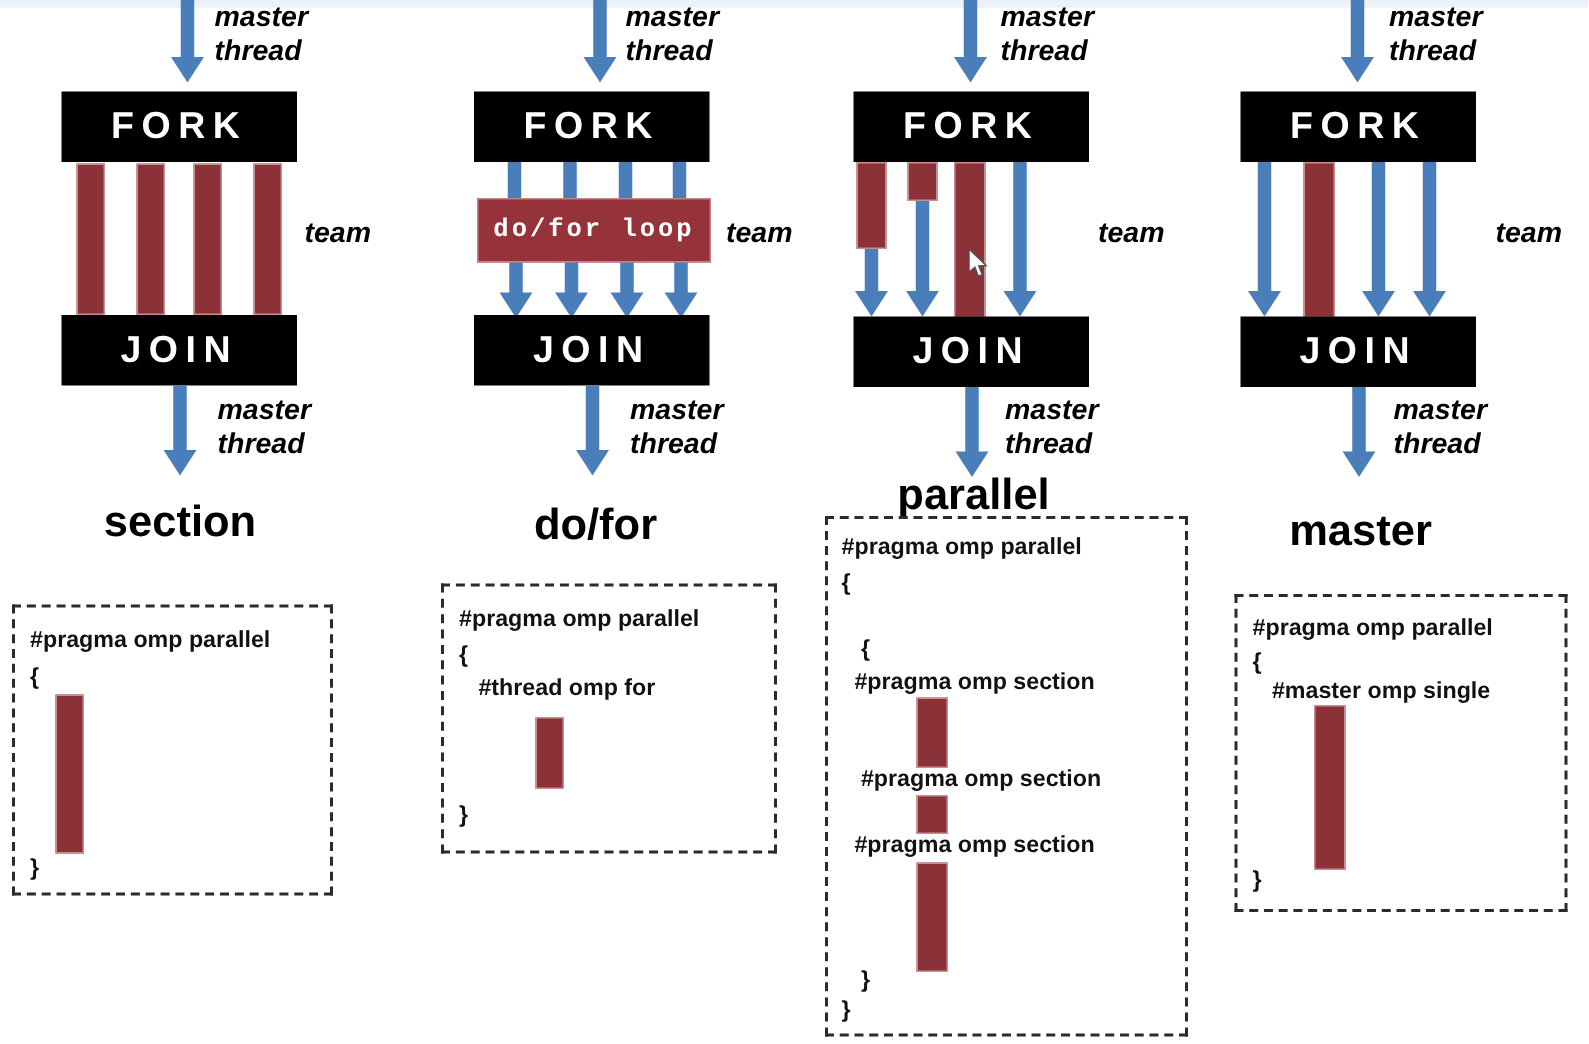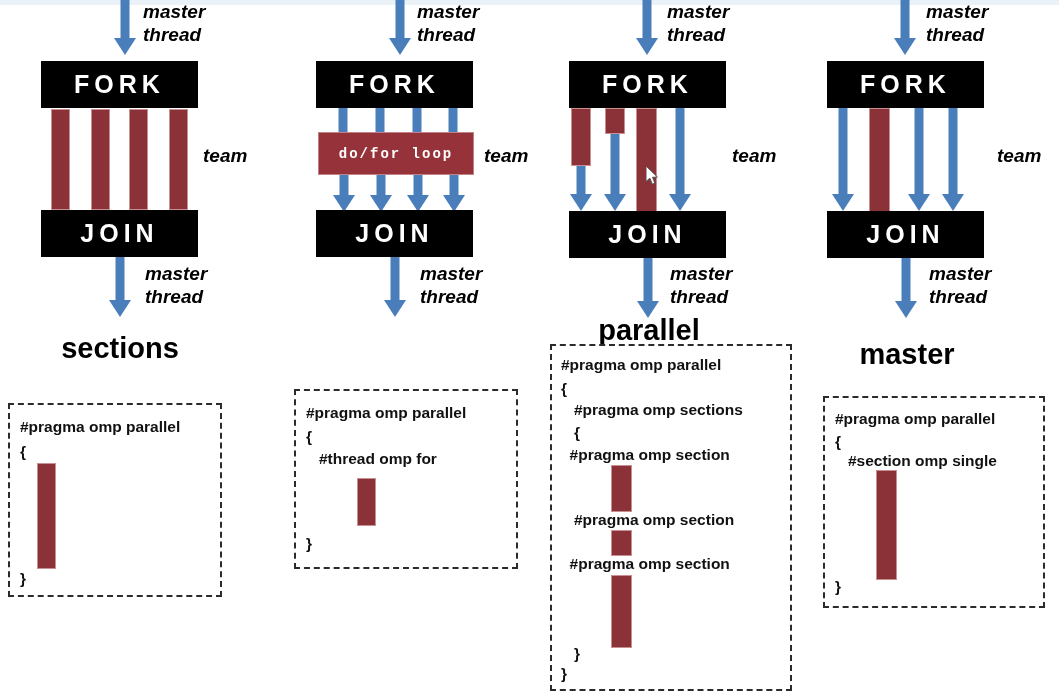--- a/index.html
+++ b/index.html
@@ -28,21 +28,21 @@
     text-shadow:0 0 2px #000;
   }
 
   
   .redbar{position:absolute;background:#8B3238;border:1px solid #c98f92;box-sizing:border-box;}
 
   
   .loopbox{
     position:absolute;background:#96333A;border:1px solid #c08287;box-sizing:border-box;
     color:#ffffff;display:flex;align-items:center;justify-content:center;
-    font-weight:bold;font-size:14px;letter-spacing:2px;
+    font-weight:bold;font-size:17px;letter-spacing:2px;
     font-family:"Liberation Mono", monospace;
   }
 
   
   .arrow{position:absolute;}
   .arrow .shaft{position:absolute;left:50%;transform:translateX(-50%);width:9px;background:#4A7EBB;top:0;}
   .arrow .head{
     position:absolute;left:50%;transform:translateX(-50%);
     width:0;height:0;border-left:11px solid transparent;border-right:11px solid transparent;
     border-top:17px solid #4A7EBB;
@@ -100,21 +100,21 @@
 
     <div class="bar" style="left:41px;top:210px;width:157px;height:47px;">JOIN</div>
 
     <div class="arrow" style="left:109px;top:257px;width:22px;height:62px;">
       <div class="shaft" style="height:45px;"></div>
       <div class="head" style="top:43px;"></div>
     </div>
     <div class="lbl" style="left:145px;top:262px;">master
 thread</div>
 
-    <div class="title" style="left:0px;top:332px;width:240px;">sections</div>
+    <div class="title" style="left:0px;top:332px;width:240px;">section</div>
 
     <div class="codebox" style="left:8px;top:403px;width:214px;height:194px;"></div>
     <div class="code" style="left:20px;top:418px;">#pragma omp parallel</div>
     <div class="code" style="left:20px;top:443px;">{</div>
     <div class="redbar" style="left:37px;top:463px;width:19px;height:106px;"></div>
     <div class="code" style="left:20px;top:570px;">}</div>
   </div>
 
   <div class="panel" style="left:277px">
 
@@ -163,20 +163,21 @@
 
     <div class="bar" style="left:39px;top:210px;width:157px;height:47px;">JOIN</div>
 
     <div class="arrow" style="left:107px;top:257px;width:22px;height:62px;">
       <div class="shaft" style="height:45px;"></div>
       <div class="head" style="top:43px;"></div>
     </div>
     <div class="lbl" style="left:143px;top:262px;">master
 thread</div>
 
+    <div class="title" style="left:0px;top:334px;width:240px;">do/for</div>
 
     <div class="codebox" style="left:17px;top:389px;width:224px;height:180px;"></div>
     <div class="code" style="left:29px;top:404px;">#pragma omp parallel</div>
     <div class="code" style="left:29px;top:428px;">{</div>
     <div class="code" style="left:29px;top:450px;">   #thread omp for</div>
     <div class="redbar" style="left:80px;top:478px;width:19px;height:48px;"></div>
     <div class="code" style="left:29px;top:535px;">}</div>
   </div>
 
   <div class="panel" style="left:546px">
@@ -218,21 +219,20 @@
       <div class="head" style="top:43px;"></div>
     </div>
     <div class="lbl" style="left:124px;top:262px;">master
 thread</div>
 
     <div class="title" style="left:-17px;top:314px;width:240px;">parallel</div>
 
     <div class="codebox" style="left:4px;top:344px;width:242px;height:347px;"></div>
     <div class="code" style="left:15px;top:356px;">#pragma omp parallel</div>
     <div class="code" style="left:15px;top:380px;">{</div>
-    <div class="code" style="left:15px;top:401px;">   #pragma omp sections</div>
     <div class="code" style="left:15px;top:424px;">   {</div>
     <div class="code" style="left:15px;top:446px;">  #pragma omp section</div>
     <div class="redbar" style="left:65px;top:465px;width:21px;height:47px;"></div>
     <div class="code" style="left:15px;top:511px;">   #pragma omp section</div>
     <div class="redbar" style="left:65px;top:530px;width:21px;height:26px;"></div>
     <div class="code" style="left:15px;top:555px;">  #pragma omp section</div>
     <div class="redbar" style="left:65px;top:575px;width:21px;height:73px;"></div>
     <div class="code" style="left:15px;top:645px;">   }</div>
     <div class="code" style="left:15px;top:665px;">}</div>
   </div>
@@ -273,21 +273,21 @@
       <div class="head" style="top:43px;"></div>
     </div>
     <div class="lbl" style="left:129px;top:262px;">master
 thread</div>
 
     <div class="title" style="left:-13px;top:338px;width:240px;">master</div>
 
     <div class="codebox" style="left:23px;top:396px;width:222px;height:212px;"></div>
     <div class="code" style="left:35px;top:410px;">#pragma omp parallel</div>
     <div class="code" style="left:35px;top:433px;">{</div>
-    <div class="code" style="left:35px;top:452px;">   #section omp single</div>
+    <div class="code" style="left:35px;top:452px;">   #master omp single</div>
     <div class="redbar" style="left:76px;top:470px;width:21px;height:110px;"></div>
     <div class="code" style="left:35px;top:578px;">}</div>
   </div>
 
   <svg class="cursor" style="left:646px;top:166px;" viewBox="0 0 14 20">
     <polygon points="0,0 0,15.5 3.9,12.2 6.3,18.2 8.8,17.1 6.5,11.3 11.4,11.0" fill="#ffffff" stroke="#555555" stroke-width="1"></polygon>
   </svg>
 
 </div>
 

